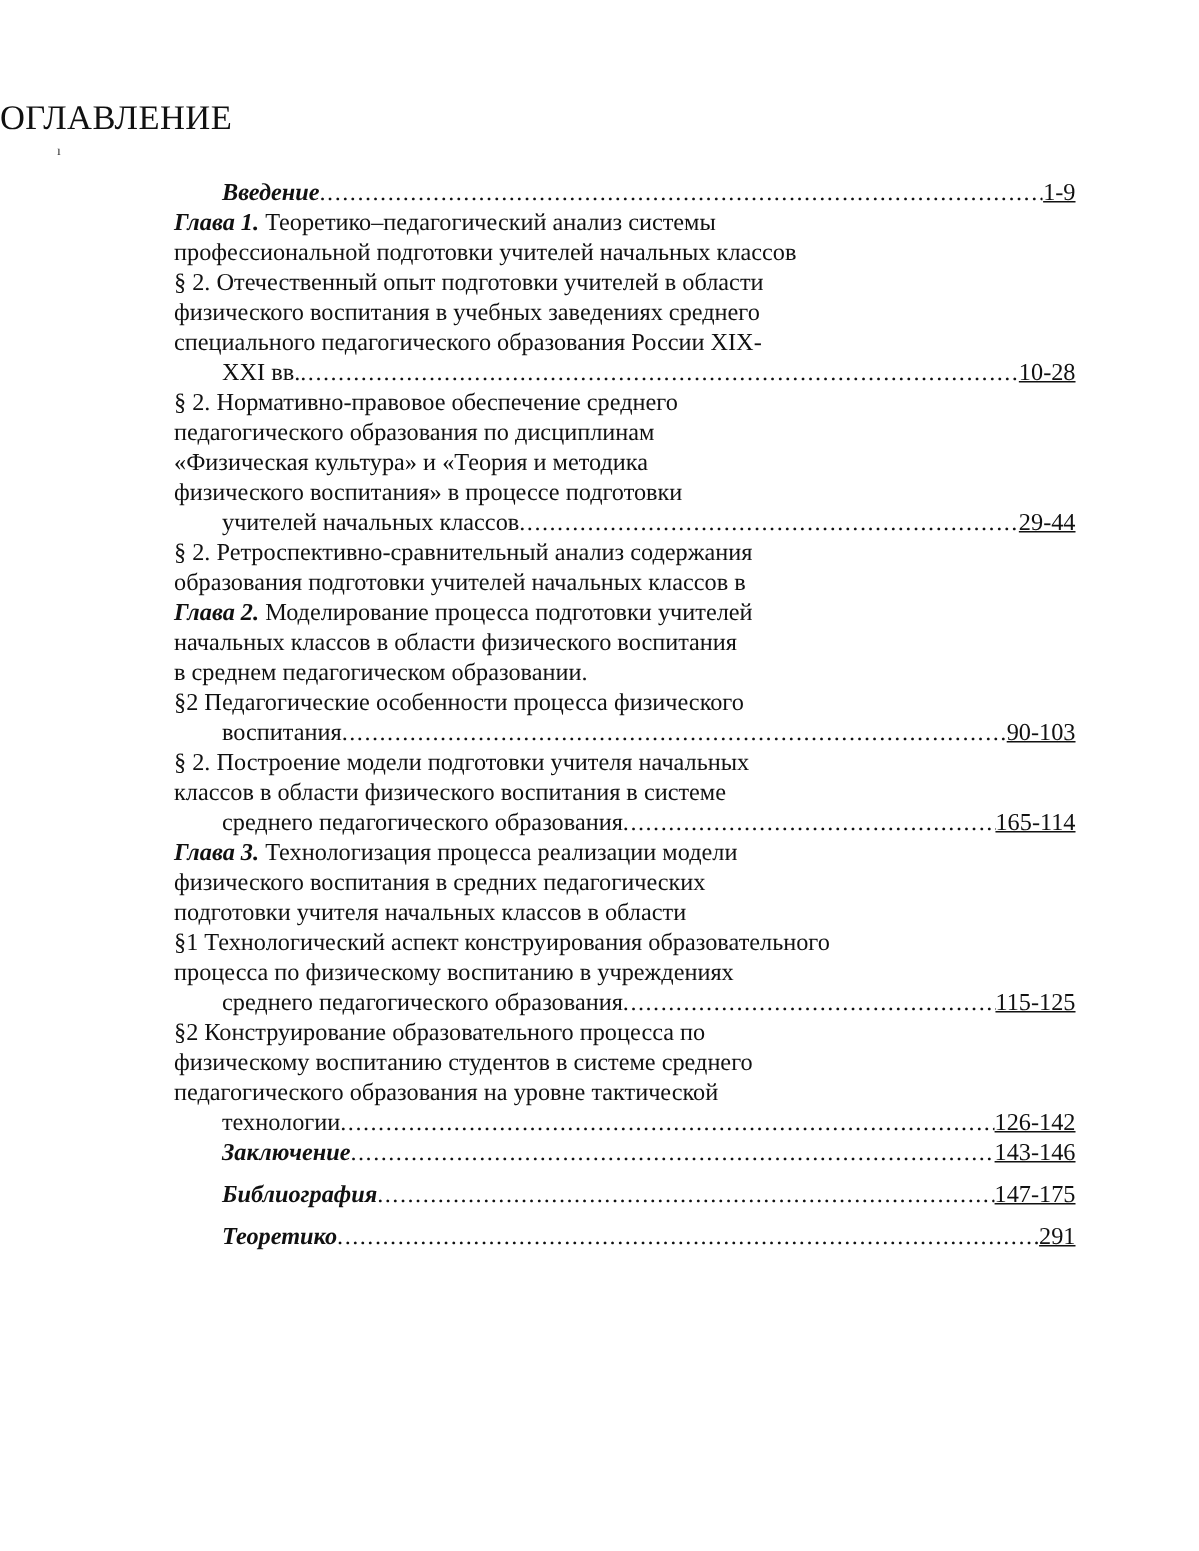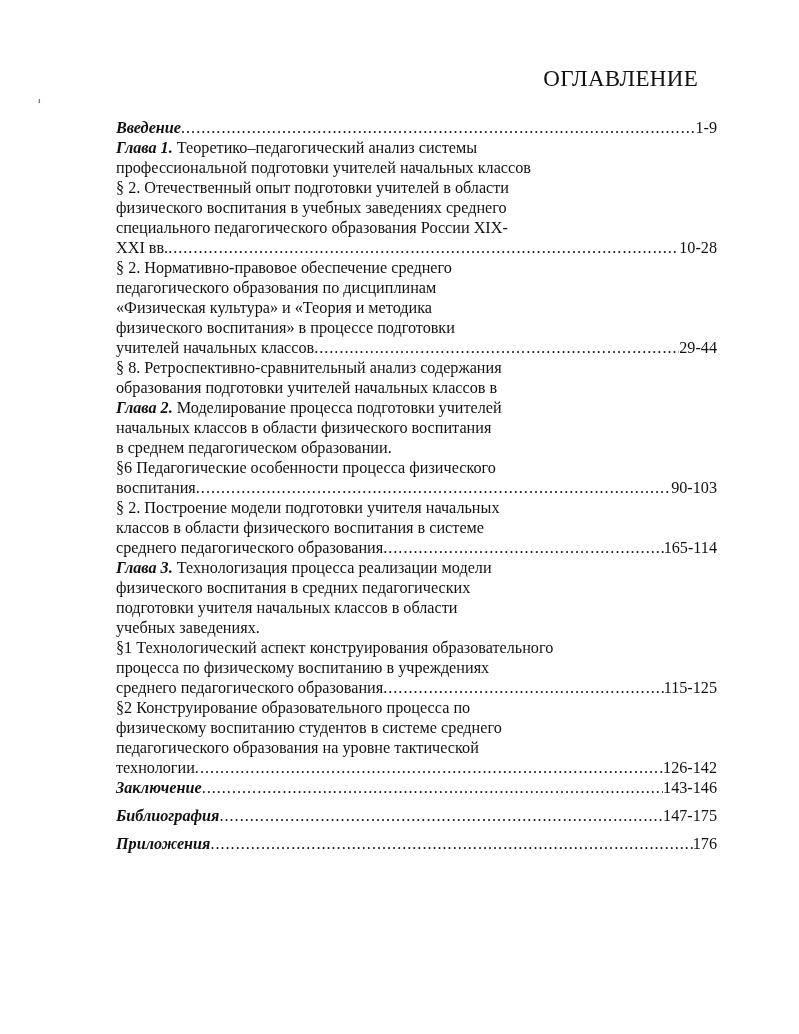--- a/index.html
+++ b/index.html
@@ -1,29 +1,29 @@
 <!DOCTYPE html>
 <html><head>
   <meta charset="utf-8">
   <style>
     html, body { margin: 0; padding: 0; background: #ffffff; }
     body { width: 799px; height: 1034px; position: relative; overflow: hidden;
            font-family: "Liberation Serif", "DejaVu Serif", serif; color: #111; }
-    .page-title { position: absolute; top: 66px; left: 0; width: 698px; text-align: right;
+    .page-title { position: absolute; top: 66px; left: 0; width: 698px; text-align: left;
                   font-size: 23px; letter-spacing: 0.3px; }
     .margin-mark { position: absolute; left: 38px; top: 95px; font-size: 9px; color: #333; }
     .toc { position: absolute; left: 116px; top: 118px; width: 601px; font-size: 16.2px; line-height: 20px; }
     .entry { display: block; }
     .entry.gap { margin-top: 8px; }
     .line { display: block; white-space: nowrap; }
     .lead { display: flex; align-items: baseline; white-space: nowrap; }
-    .lead .txt { flex: 0 0 auto; }
+    .lead .txt { flex: 0 0 auto; margin-left: 32px; }
     .lead .dots { flex: 1 1 auto; overflow: hidden; white-space: nowrap; letter-spacing: 1px; }
     .lead .dots::before { content: "................................................................................................................................................................................................................................................"; }
-    .lead .pg { flex: 0 0 auto; }
+    .lead .pg { flex: 0 0 auto; text-decoration: underline; }
     .bi { font-weight: bold; font-style: italic; }
   </style>
 </head>
 <body>
 
 <div class="margin-mark">ı</div>
 <div class="page-title">ОГЛАВЛЕНИЕ</div>
 
 <div class="toc">
 
@@ -52,52 +52,51 @@
     <span class="line">педагогического образования по дисциплинам</span>
     <span class="line">«Физическая культура» и «Теория и методика</span>
     <span class="line">физического воспитания» в процессе подготовки</span>
     <span class="lead">
       <span class="txt">учителей начальных классов</span>
       <span class="dots"></span>
       <span class="pg">29-44</span>
     </span>
   </div>
   <div class="entry">
-    <span class="line">§ 8. Ретроспективно-сравнительный анализ содержания</span>
+    <span class="line">§ 2. Ретроспективно-сравнительный анализ содержания</span>
     <span class="line">образования подготовки учителей начальных классов в</span>
   </div>
 
   <div class="entry">
     <span class="line"><span class="bi">Глава 2.</span><span> Моделирование процесса подготовки учителей</span></span>
     <span class="line">начальных классов в области физического воспитания</span>
     <span class="line">в среднем педагогическом образовании.</span>
   </div>
   <div class="entry">
-    <span class="line">§6 Педагогические особенности процесса физического</span>
+    <span class="line">§2 Педагогические особенности процесса физического</span>
     <span class="lead">
       <span class="txt">воспитания</span>
       <span class="dots"></span>
       <span class="pg">90-103</span>
     </span>
   </div>
   <div class="entry">
     <span class="line">§ 2. Построение модели подготовки учителя начальных</span>
     <span class="line">классов в области физического воспитания в системе</span>
     <span class="lead">
       <span class="txt">среднего педагогического образования</span>
       <span class="dots"></span>
       <span class="pg">165-114</span>
     </span>
   </div>
 
   <div class="entry">
     <span class="line"><span class="bi">Глава 3.</span><span> Технологизация процесса реализации модели</span></span>
     <span class="line">физического воспитания в средних педагогических</span>
     <span class="line">подготовки учителя начальных классов в области</span>
-    <span class="line">учебных заведениях.</span>
   </div>
   <div class="entry">
     <span class="line">§1 Технологический аспект конструирования образовательного</span>
     <span class="line">процесса по физическому воспитанию в учреждениях</span>
     <span class="lead">
       <span class="txt">среднего педагогического образования</span>
       <span class="dots"></span>
       <span class="pg">115-125</span>
     </span>
   </div>
@@ -118,18 +117,18 @@
     <span class="pg">143-146</span>
   </div>
 
   <div class="entry lead gap">
     <span class="txt bi">Библиография</span>
     <span class="dots"></span>
     <span class="pg">147-175</span>
   </div>
 
   <div class="entry lead gap">
-    <span class="txt bi">Приложения</span>
+    <span class="txt bi">Теоретико</span>
     <span class="dots"></span>
-    <span class="pg">176</span>
+    <span class="pg">291</span>
   </div>
 
 </div>
 
 </body></html>

